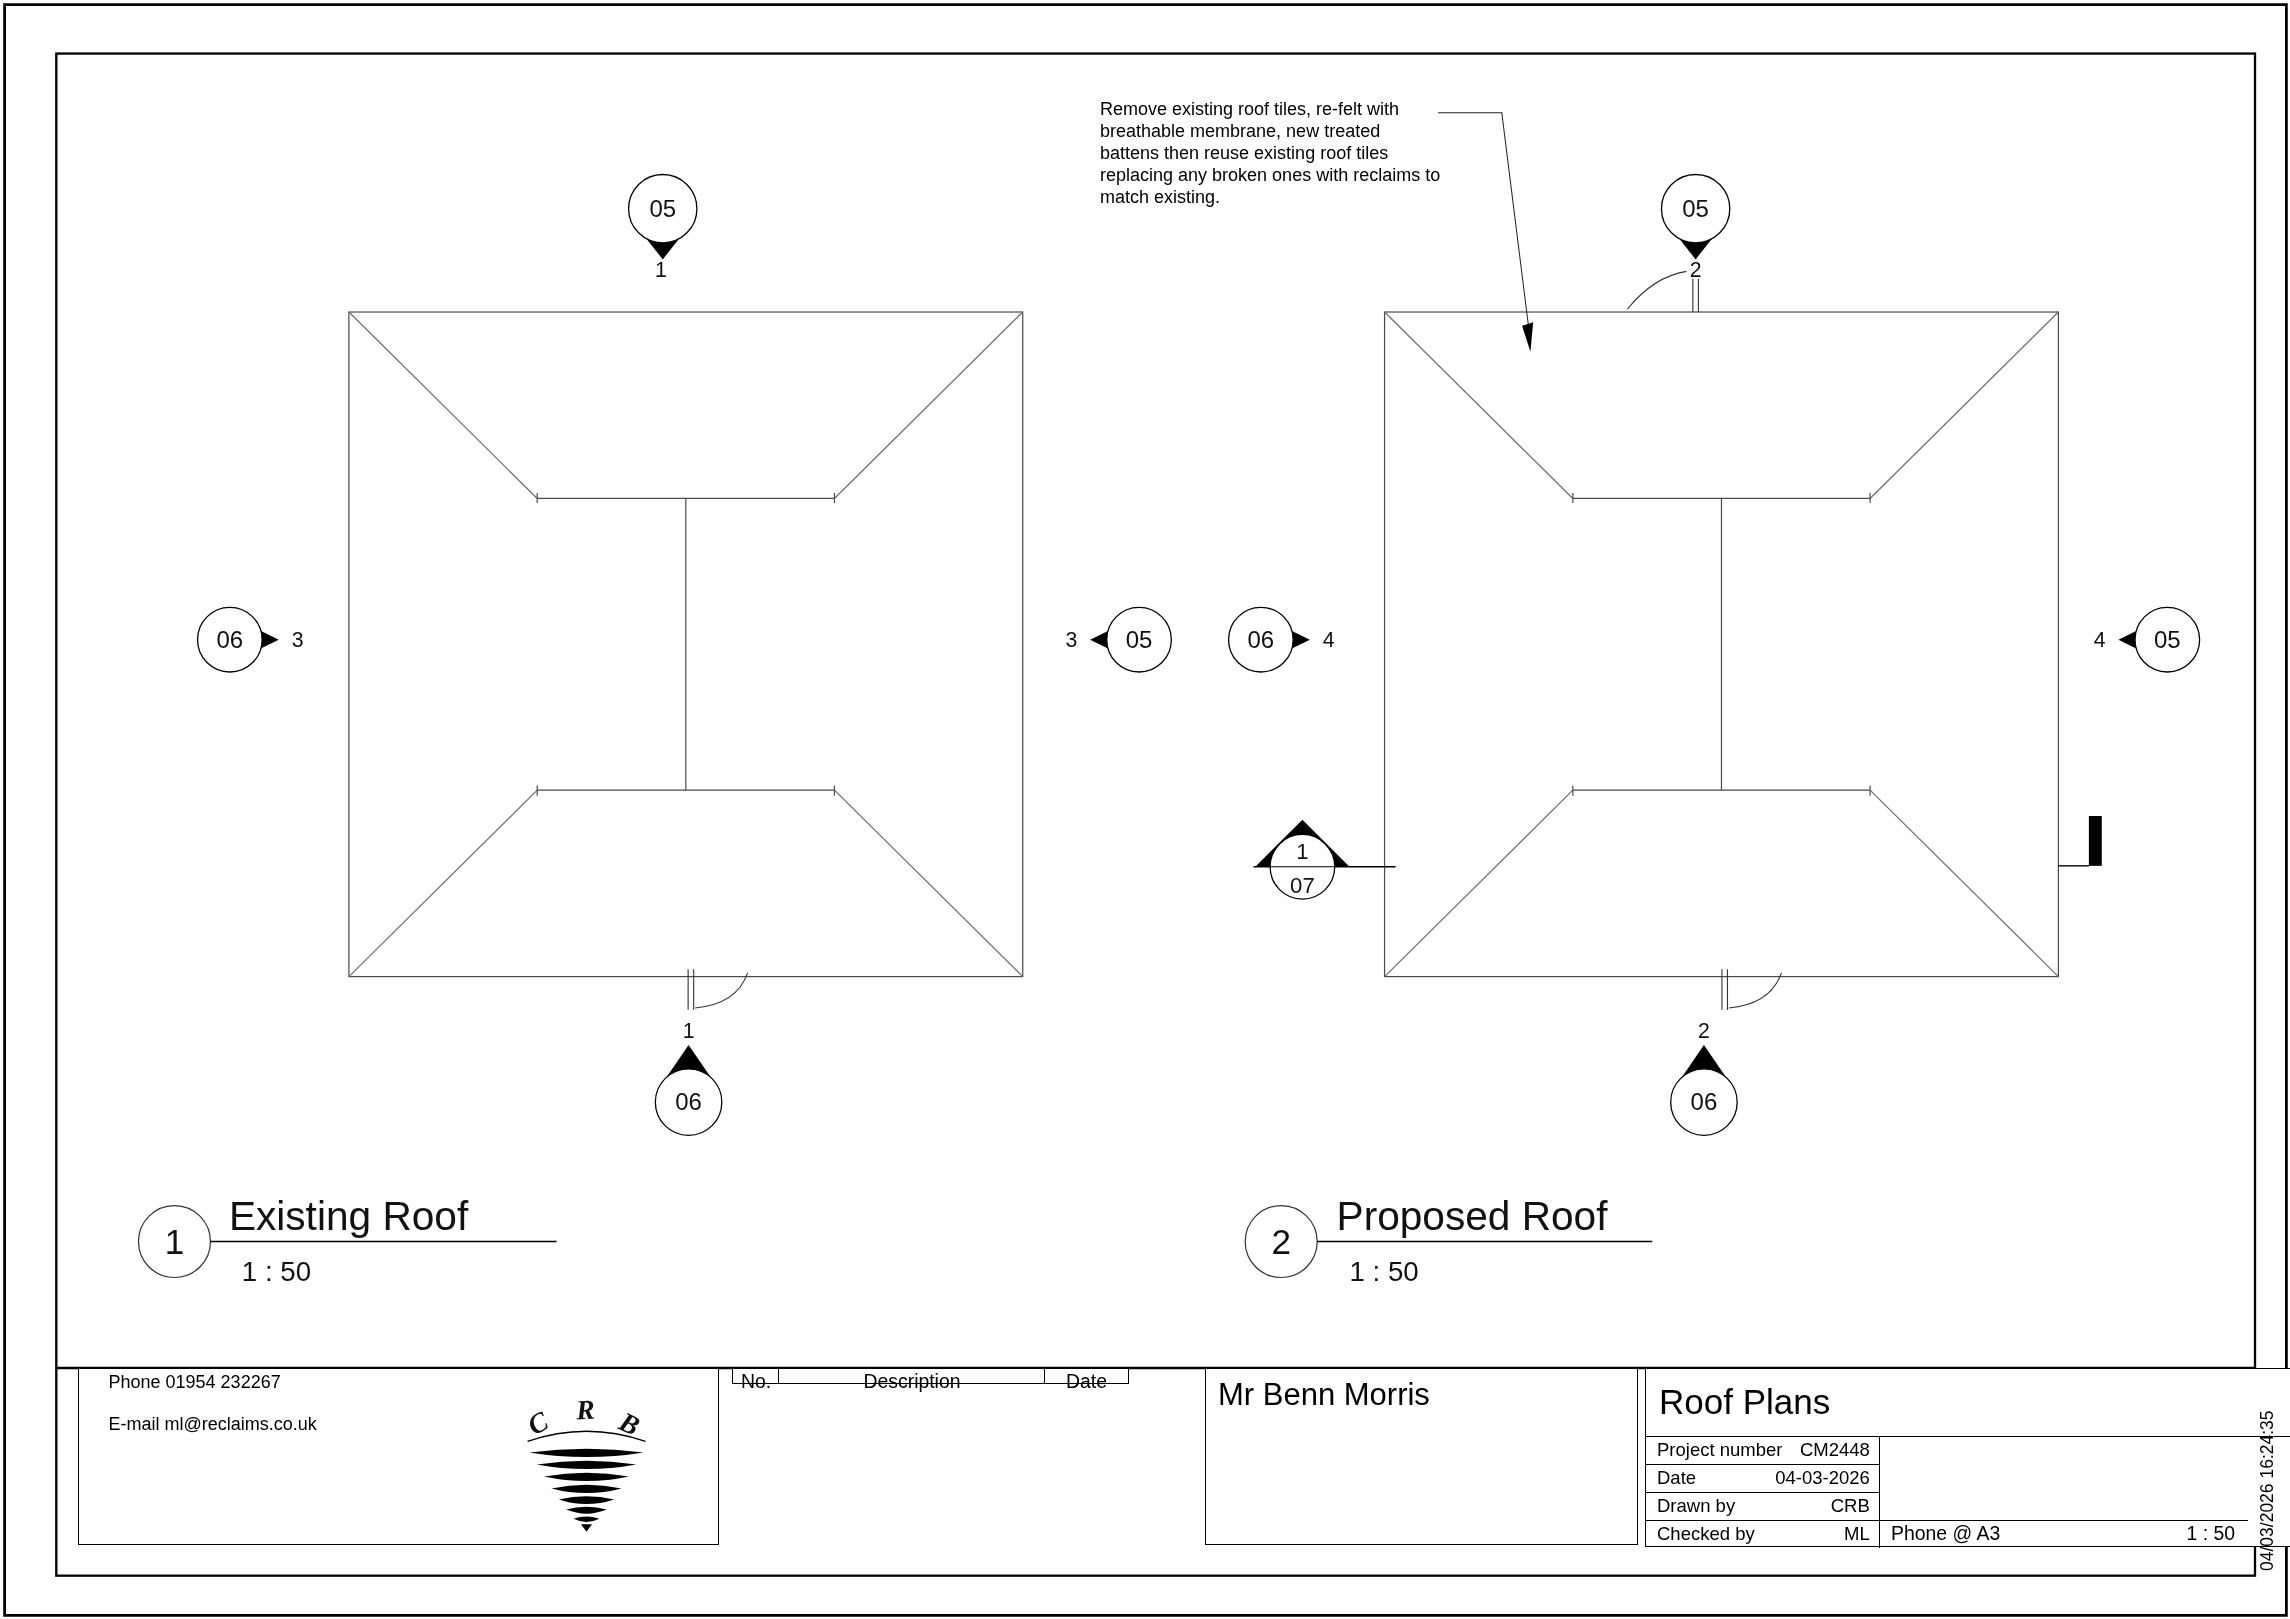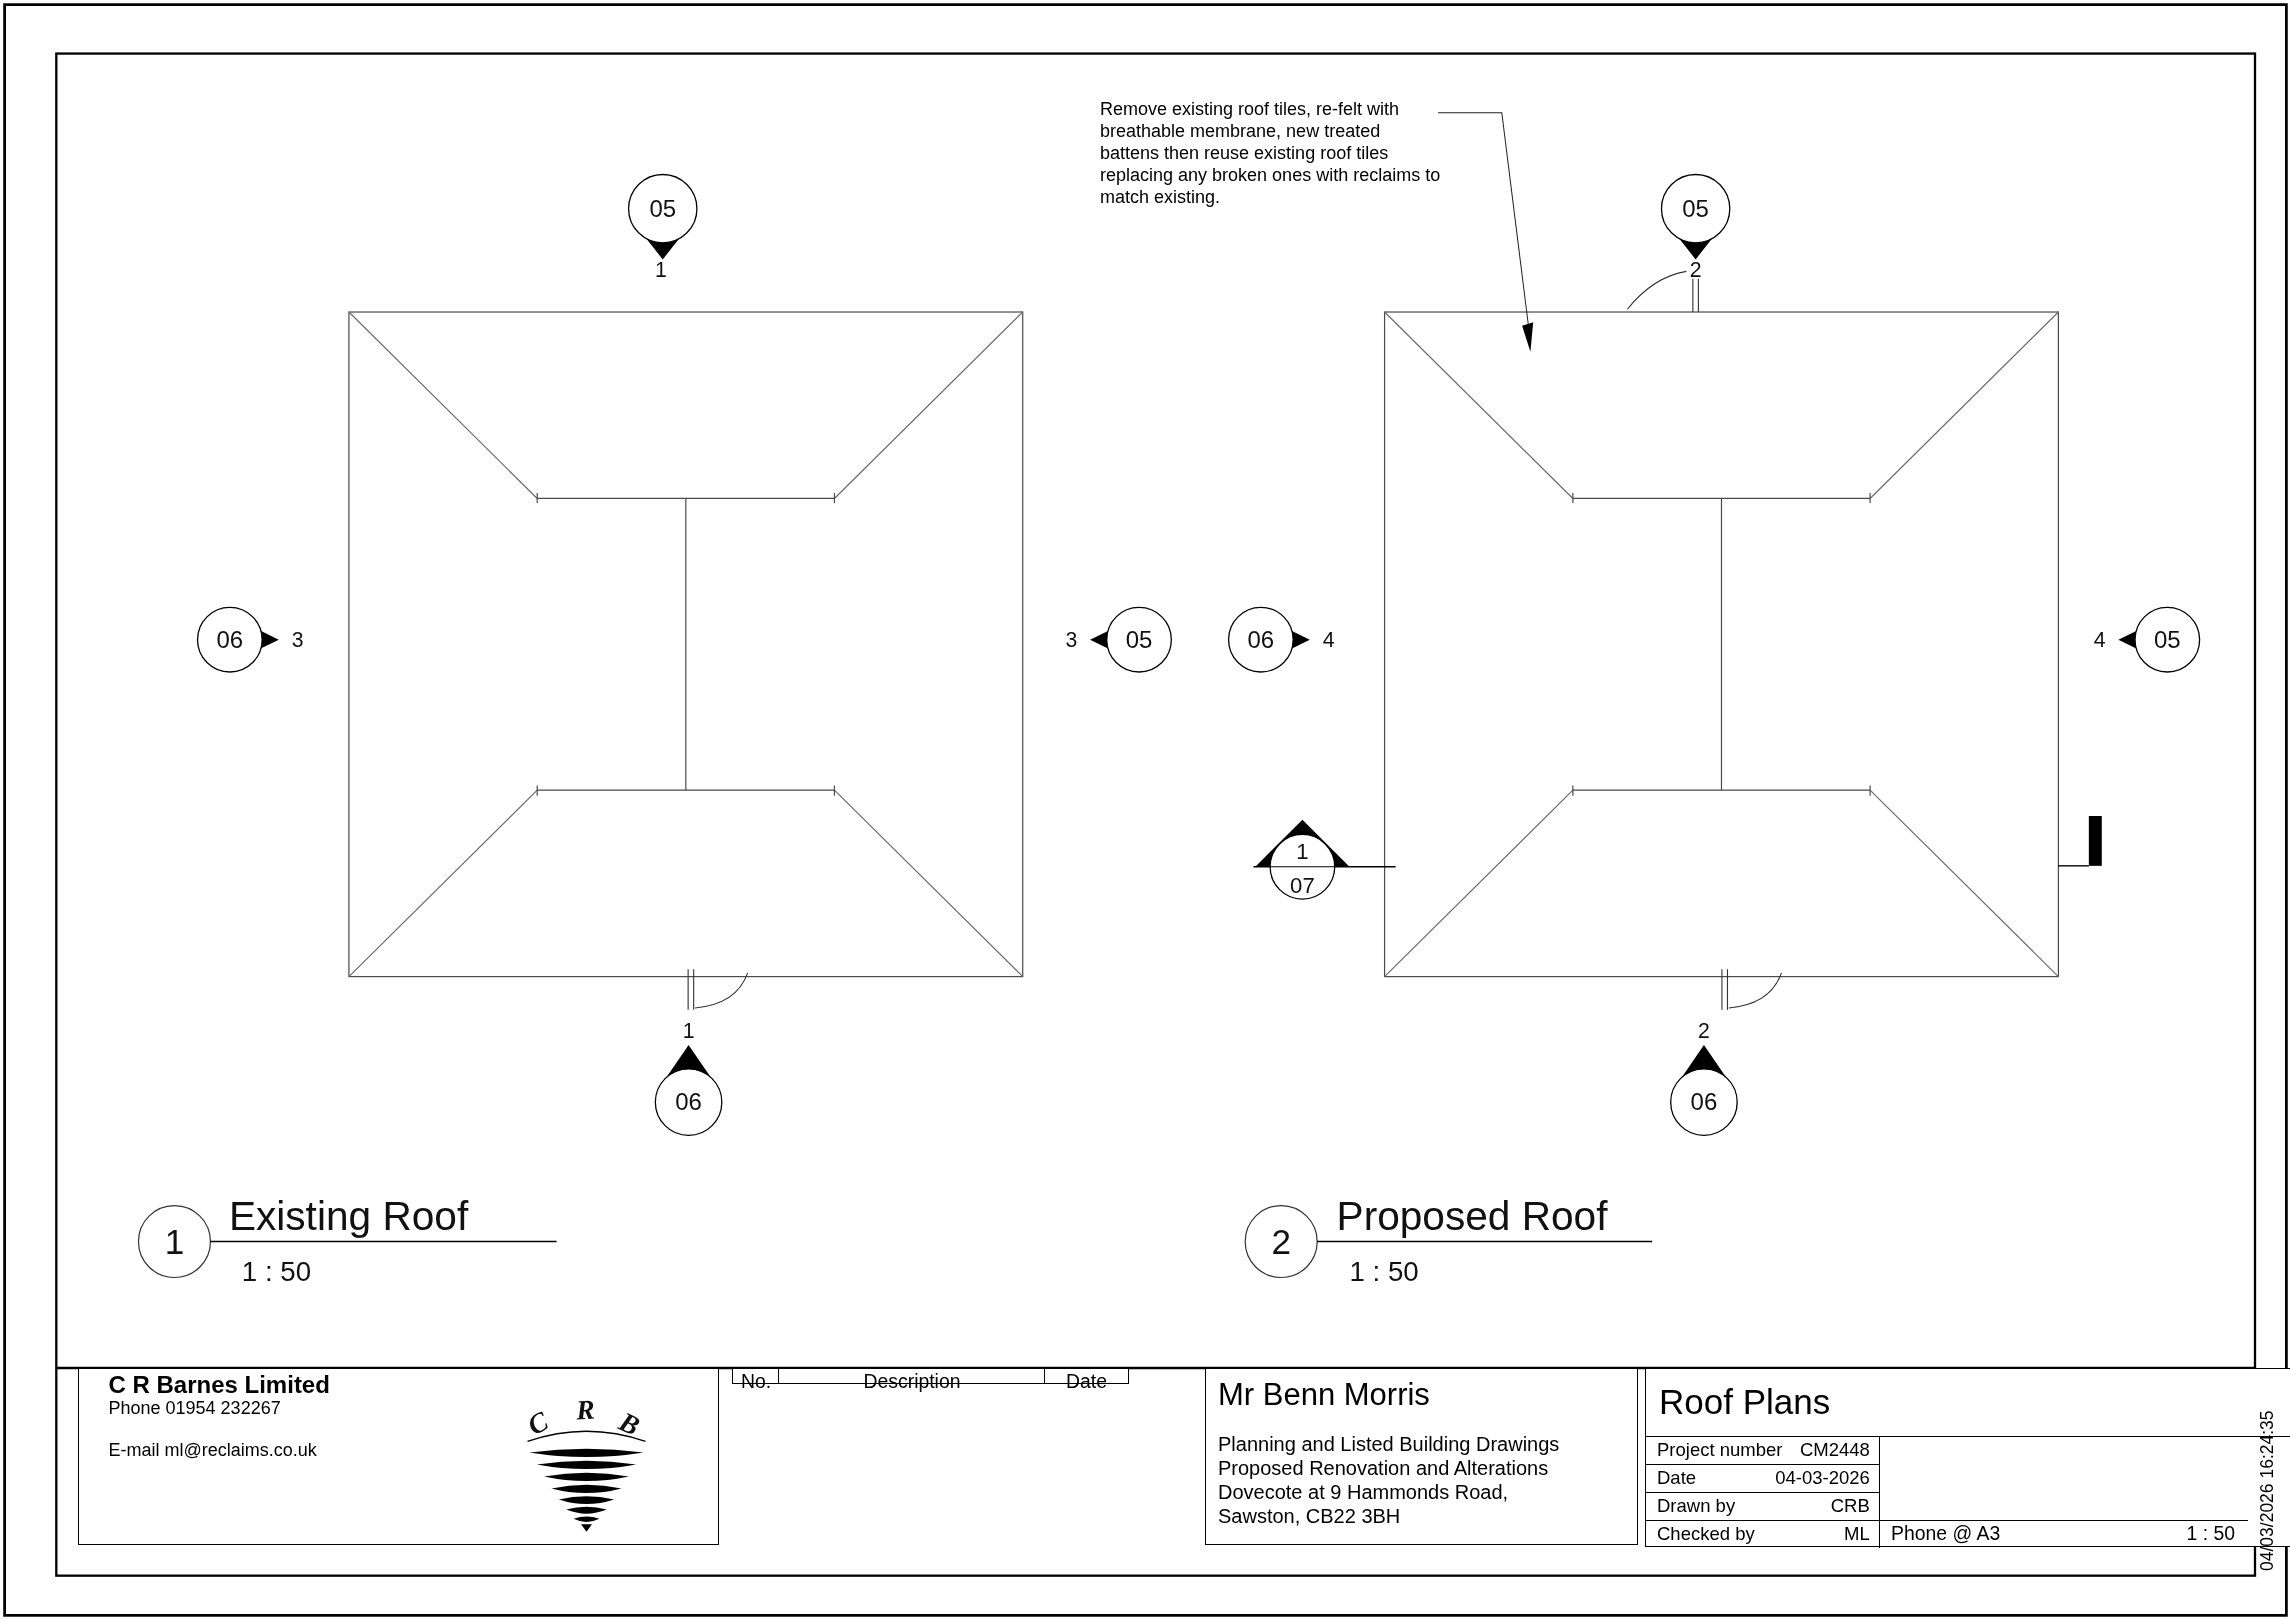--- a/index.html
+++ b/index.html
@@ -199,21 +199,20 @@
     </g>
   </svg>
 
   <div class="note">Remove existing roof tiles, re-felt with
 breathable membrane, new treated
 battens then reuse existing roof tiles
 replacing any broken ones with reclaims to
 match existing.</div>
 
   <div id="company-box" class="box">
-    <div class="co-name">C R Barnes Limited</div>
     <div class="co-phone">Phone 01954 232267</div>
     <div class="co-email">E-mail ml@reclaims.co.uk</div>
 
     <svg id="logo" width="129" height="137" viewBox="0 0 140 148">
       <text class="logo-letter" x="8" y="40" transform="rotate(-28 18 32)">C</text>
       <text class="logo-letter" x="59" y="26" transform="rotate(-3 66 20)">R</text>
       <text class="logo-letter" x="106" y="40" transform="rotate(25 114 32)">B</text>
       <path d="M 6 50 Q 70 28 134 50" fill="none" stroke="#000" stroke-width="1.6"></path>
       <path d="M 8 62  Q 70 54 132 62  Q 70 72 8 62 Z" fill="#000"></path>
       <path d="M 16 75 Q 70 67 124 75 Q 70 85 16 75 Z" fill="#000"></path>
@@ -225,24 +224,20 @@
       <polygon points="64,140 76,140 70,148" fill="#000"></polygon>
     </svg>
   </div>
 
   <div id="rev-no" class="rev-cell">No.</div>
   <div id="rev-desc" class="rev-cell">Description</div>
   <div id="rev-date" class="rev-cell">Date</div>
 
   <div id="client-box" class="box">
     <div class="client-name">Mr Benn Morris</div>
-    <div class="client-lines">Planning and Listed Building Drawings
-Proposed Renovation and Alterations
-Dovecote at  9 Hammonds Road,
-Sawston, CB22 3BH</div>
   </div>
 
   <div id="sheet-box" class="box">
     <div id="sheet-title-area">
       <div class="t">Roof Plans</div>
     </div>
     <div id="field-rows">
       <div class="frow">
         <span class="lab">Project number</span>
         <span class="val">CM2448</span>

